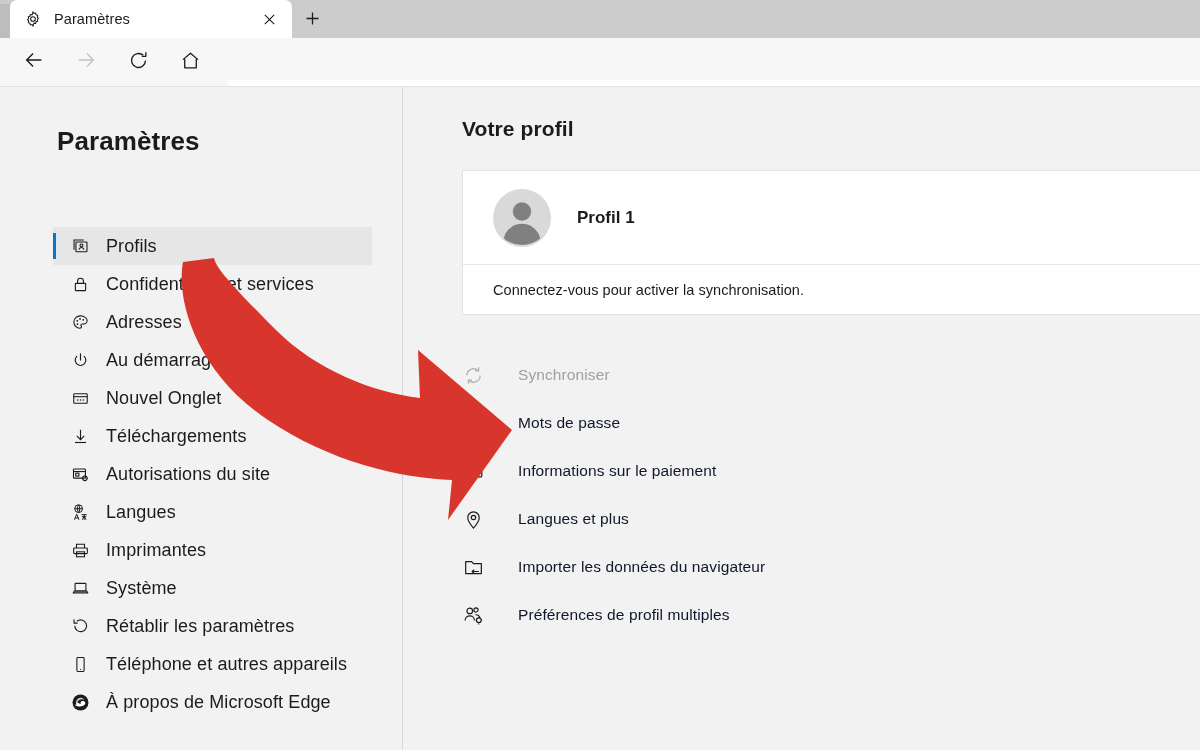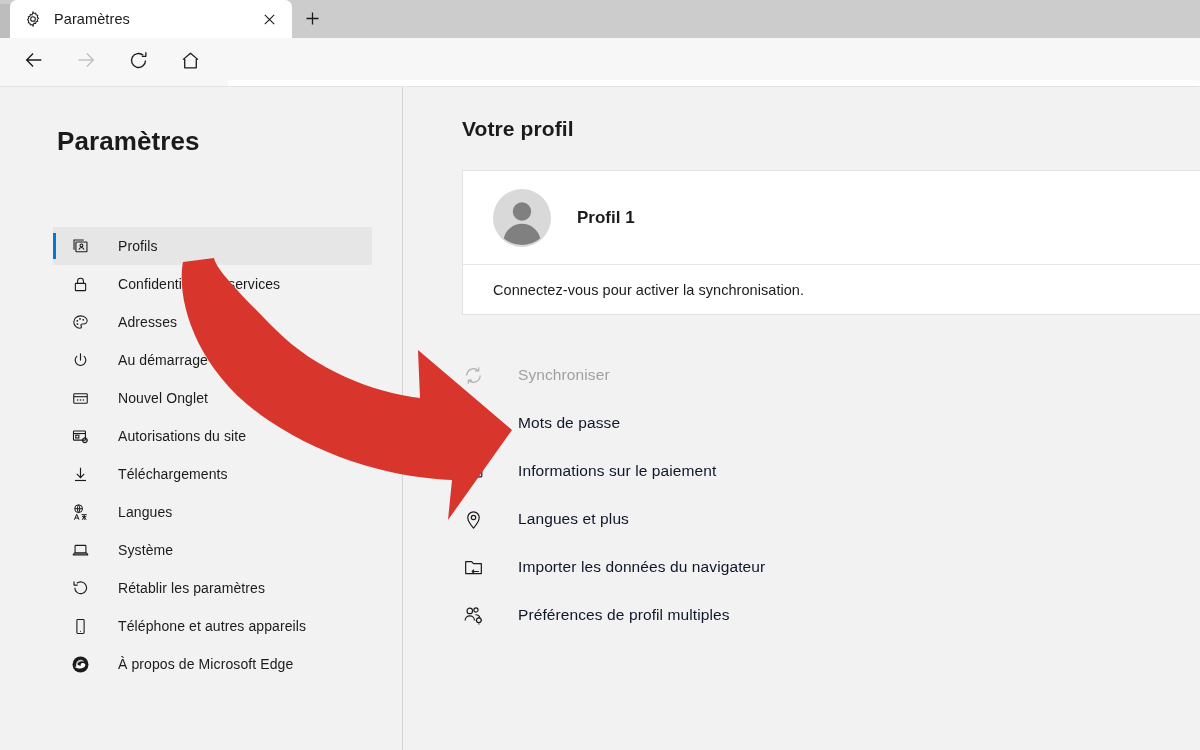--- a/index.html
+++ b/index.html
@@ -116,21 +116,21 @@
   .navitem.selected { background: #e6e6e6; }
   .navitem.selected::before {
     content: ""; position: absolute; left: 0; top: 6px;
     width: 3px; height: 26px; background: #0078d4;
   }
   .navitem .ico {
     width: 20px; height: 20px; flex: 0 0 20px;
     display: flex; align-items: center; justify-content: center;
   }
   .navitem .lbl {
-    margin-left: 28px; font-size: 14px; color: #1b1b1b; letter-spacing: .1px;
+    margin-left: 16px; font-size: 18px; color: #1b1b1b; letter-spacing: .1px;
     white-space: nowrap;
     text-align: center;
   }
 
   
   .main { position: absolute; left: 403px; top: 0; width: 797px; height: 663px; }
   .main-title {
     position: absolute; left: 59px; top: 30px;
     font-size: 21px; font-weight: 600; color: #1b1b1b; letter-spacing: .1px;
   }
@@ -314,53 +314,63 @@
               <circle cx="7" cy="11.6" r="0.85" fill="#1b1b1b" stroke="none"></circle>
               <circle cx="10" cy="11.6" r="0.85" fill="#1b1b1b" stroke="none"></circle>
               <circle cx="13" cy="11.6" r="0.85" fill="#1b1b1b" stroke="none"></circle>
             </svg>
           </span>
           <span class="lbl">Nouvel Onglet</span>
         </div>
 
         <div class="navitem">
           <span class="ico">
+            <svg viewBox="0 0 20 20" width="19" height="19" fill="none" stroke="#1b1b1b" stroke-width="1.2">
+              <path d="M10 3 V13.1 M6.1 9.4 L10 13.3 L13.9 9.4"></path>
+              <path d="M4.2 16.3 H15.8"></path>
+            </svg>
+          </span>
+          <span class="lbl">Téléchargements</span>
+        </div>
+
+        <div class="navitem">
+          <span class="ico">
             <svg viewBox="0 0 20 20" width="19" height="19" fill="none" stroke="#1b1b1b" stroke-width="1.15">
               <rect x="2.6" y="4.2" width="12.6" height="9.6" rx="0.7"></rect>
               <path d="M2.6 6.9 H15.2"></path>
               <rect x="5" y="8.6" width="3.3" height="3"></rect>
               <circle cx="14.6" cy="13.9" r="2.4"></circle>
               <path d="M14.6 10.8v.9M14.6 16.1v.9M11.9 13.9h.9M16.4 13.9h.9"></path>
             </svg>
           </span>
           <span class="lbl">Autorisations du site</span>
         </div>
 
         <div class="navitem">
           <span class="ico">
-            <svg viewBox="0 0 20 20" width="19" height="19" fill="none" stroke="#1b1b1b" stroke-width="1.2">
-              <path d="M10 3 V13.1 M6.1 9.4 L10 13.3 L13.9 9.4"></path>
-              <path d="M4.2 16.3 H15.8"></path>
-            </svg>
-          </span>
-          <span class="lbl">Téléchargements</span>
-        </div>
-
-        <div class="navitem">
-          <span class="ico">
             <svg viewBox="0 0 20 20" width="19" height="19" fill="none" stroke="#1b1b1b" stroke-width="1.05">
               <circle cx="8" cy="6" r="4.1"></circle>
               <path d="M3.9 6 H12.1 M8 1.9c1.6 1.3 1.6 6.9 0 8.2M8 1.9c-1.6 1.3-1.6 6.9 0 8.2"></path>
               <path d="M3.6 17.6 L6 11.8 L8.4 17.6 M4.4 15.8 H7.6"></path>
               <path d="M11.1 12.3 H16.6 M13.9 12.3 V17.7 M11.6 14.4 h4.5 M13.9 14.4 l-2 3.2 M13.9 14.4 l2 3.2"></path>
             </svg>
           </span>
           <span class="lbl">Langues</span>
         </div>
 
+        <div class="navitem">
+          <span class="ico">
+            <svg viewBox="0 0 20 20" width="19" height="19" fill="none" stroke="#1b1b1b" stroke-width="1.15">
+              <path d="M5.8 7.3 V3.4 H14.2 V7.3"></path>
+              <rect x="2.8" y="7.3" width="14.4" height="6" rx="0.9"></rect>
+              <rect x="5.8" y="11.4" width="8.4" height="5.2"></rect>
+            </svg>
+          </span>
+          <span class="lbl">Imprimantes</span>
+        </div>
 
         <div class="navitem">
           <span class="ico">
             <svg viewBox="0 0 20 20" width="19" height="19" fill="none" stroke="#1b1b1b" stroke-width="1.15">
               <rect x="4.3" y="4.6" width="11.4" height="8" rx="0.7"></rect>
               <path d="M2.3 14.6 H17.7 L16.5 12.6 H3.5 Z" stroke-linejoin="round"></path>
             </svg>
           </span>
           <span class="lbl">Système</span>
         </div>

